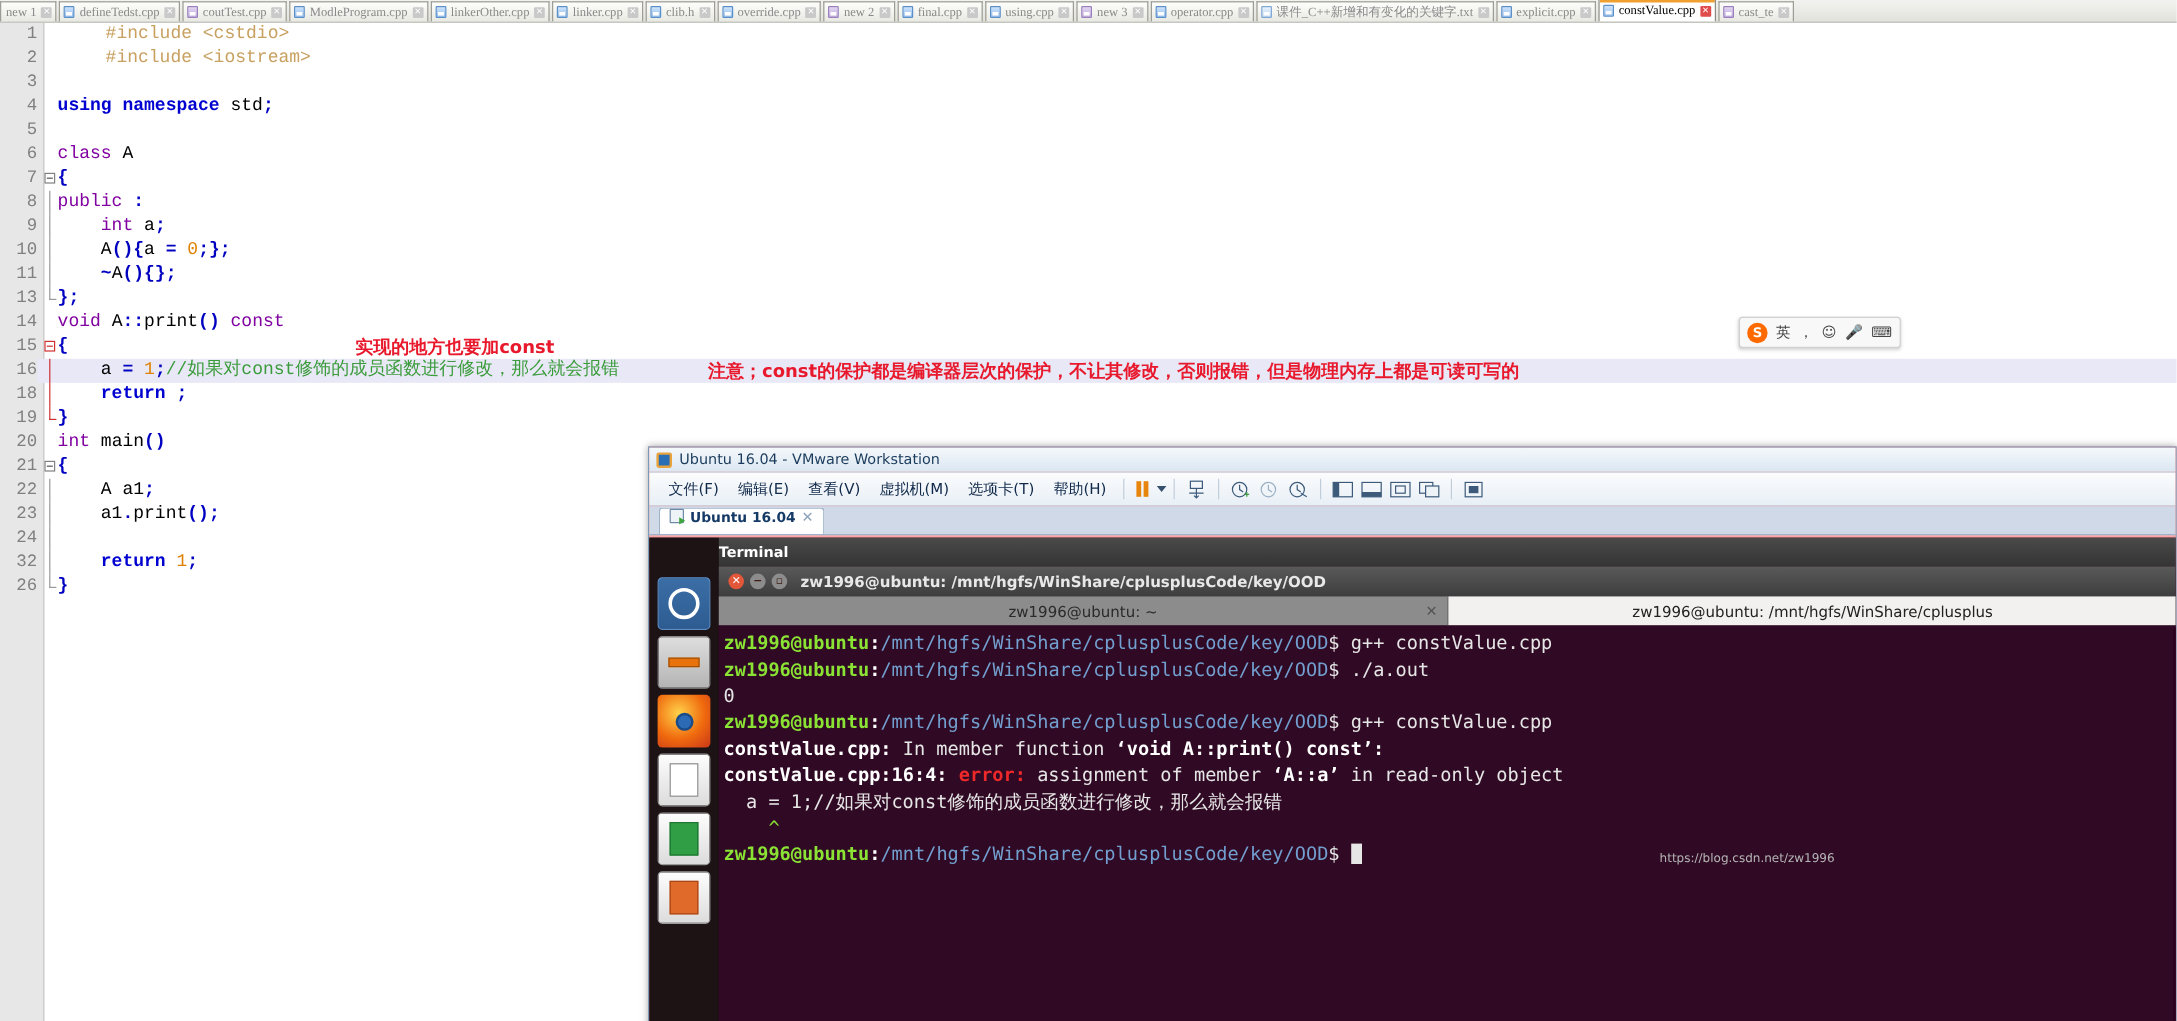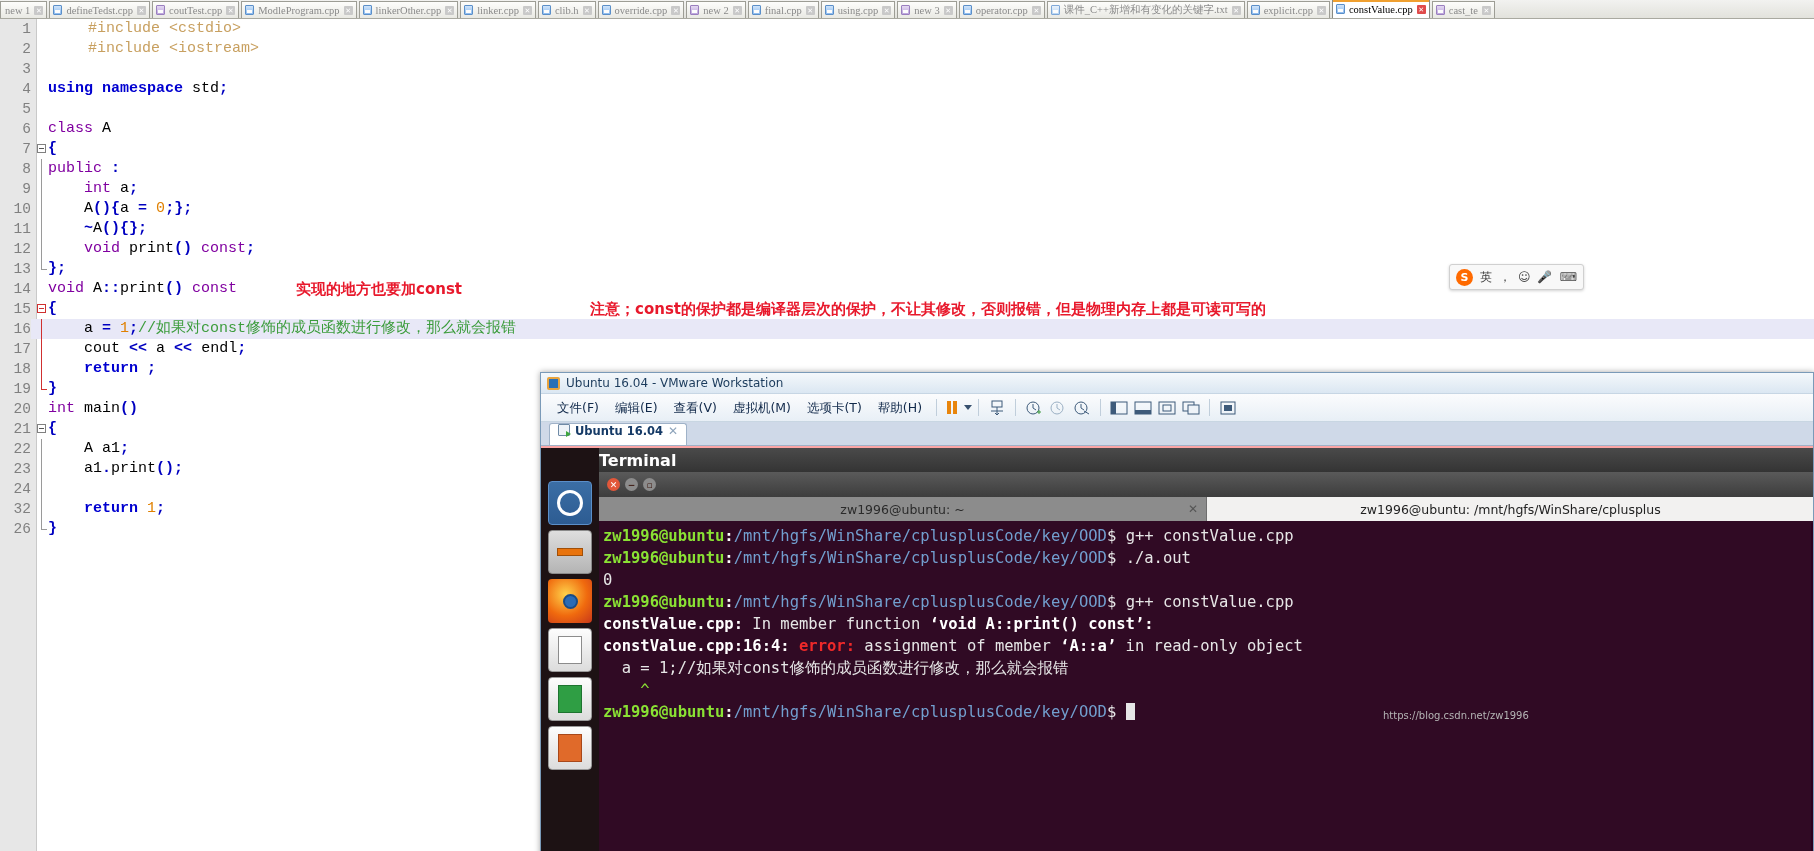--- a/index.html
+++ b/index.html
@@ -190,21 +190,21 @@
   }
 
   
   #guest {
     position:absolute; left:0; top:75px; width:1274px; height:418px;
     background:#2c001e; overflow:hidden;
   }
   #unity-top {
     position:absolute; left:0; top:0; width:1274px; height:24px;
     background:linear-gradient(#4a4a4a,#343434);
-    color:#fff; font-size:16px; font-weight:bold;
+    color:#fff; font-size:12px; font-weight:bold;
     display:flex; align-items:center; padding-left:58px;
     font-family:"DejaVu Sans", sans-serif;
   }
   #launcher {
     position:absolute; left:0; top:0; width:58px; height:418px;
     background:#1d1214;
     padding-top:28px;
   }
   #launcher .lic {
     width:44px; height:44px; margin:5px auto; border-radius:4px;
@@ -375,26 +375,24 @@
       <div class="ln"><span class="num">2</span><span class="code"><span class="k-pre">#include &lt;iostream&gt;</span></span></div>
       <div class="ln"><span class="num">3</span><span class="code"></span></div>
       <div class="ln"><span class="num">4</span><span class="code"><span class="k-kw">using</span> <span class="k-kw">namespace</span> <span class="k-txt">std</span><span class="k-op">;</span></span></div>
       <div class="ln"><span class="num">5</span><span class="code"></span></div>
       <div class="ln"><span class="num">6</span><span class="code"><span class="k-type">class</span> <span class="k-txt">A</span></span></div>
       <div class="ln"><span class="num">7</span><span class="foldbox"></span><span class="code"><span class="k-op">{</span></span></div>
       <div class="ln"><span class="num">8</span><span class="foldline"></span><span class="code"><span class="k-type">public</span> <span class="k-op">:</span></span></div>
       <div class="ln"><span class="num">9</span><span class="foldline"></span><span class="code">    <span class="k-type">int</span> <span class="k-txt">a</span><span class="k-op">;</span></span></div>
       <div class="ln"><span class="num">10</span><span class="foldline"></span><span class="code">    <span class="k-txt">A</span><span class="k-op">(){</span><span class="k-txt">a</span> <span class="k-op">=</span> <span class="k-num">0</span><span class="k-op">;};</span></span></div>
       <div class="ln"><span class="num">11</span><span class="foldline"></span><span class="code">    <span class="k-op">~</span><span class="k-txt">A</span><span class="k-op">(){};</span></span></div>
-      <div class="ln"><span class="num">12</span><span class="foldline"></span><span class="code">    <span class="k-type">void</span> <span class="k-txt">print</span><span class="k-op">()</span> <span class="k-type">const</span><span class="k-op">;</span></span></div>
       <div class="ln"><span class="num">13</span><span class="foldend"></span><span class="code"><span class="k-op">};</span></span></div>
       <div class="ln"><span class="num">14</span><span class="code"><span class="k-type">void</span> <span class="k-txt">A</span><span class="k-op">::</span><span class="k-txt">print</span><span class="k-op">()</span> <span class="k-type">const</span></span></div>
       <div class="ln"><span class="num">15</span><span class="foldbox red"></span><span class="code"><span class="k-op">{</span></span></div>
       <div class="ln hl"><span class="num">16</span><span class="foldline red"></span><span class="code">    <span class="k-txt">a</span> <span class="k-op">=</span> <span class="k-num">1</span><span class="k-op">;</span><span class="k-cmt">//如果对const修饰的成员函数进行修改，那么就会报错</span></span></div>
-      <div class="ln"><span class="num">17</span><span class="foldline red"></span><span class="code">    <span class="k-txt">cout</span> <span class="k-op">&lt;&lt;</span> <span class="k-txt">a</span> <span class="k-op">&lt;&lt;</span> <span class="k-txt">endl</span><span class="k-op">;</span></span></div>
       <div class="ln"><span class="num">18</span><span class="foldline red"></span><span class="code">    <span class="k-kw">return</span> <span class="k-op">;</span></span></div>
       <div class="ln"><span class="num">19</span><span class="foldend red"></span><span class="code"><span class="k-op">}</span></span></div>
       <div class="ln"><span class="num">20</span><span class="code"><span class="k-type">int</span> <span class="k-txt">main</span><span class="k-op">()</span></span></div>
       <div class="ln"><span class="num">21</span><span class="foldbox"></span><span class="code"><span class="k-op">{</span></span></div>
       <div class="ln"><span class="num">22</span><span class="foldline"></span><span class="code">    <span class="k-txt">A</span> <span class="k-txt">a1</span><span class="k-op">;</span></span></div>
       <div class="ln"><span class="num">23</span><span class="foldline"></span><span class="code">    <span class="k-txt">a1</span><span class="k-op">.</span><span class="k-txt">print</span><span class="k-op">();</span></span></div>
       <div class="ln"><span class="num">24</span><span class="foldline"></span><span class="code"></span></div>
       <div class="ln"><span class="num">32</span><span class="foldline"></span><span class="code">    <span class="k-kw">return</span> <span class="k-num">1</span><span class="k-op">;</span></span></div>
       <div class="ln"><span class="num">26</span><span class="foldend"></span><span class="code"><span class="k-op">}</span></span></div>
     </div>
@@ -527,20 +525,21 @@
       <div class="lic ic-pres">
           <span class="sym"></span>
         </div>
     </div>
 
     <div id="term">
       <div id="term-title">
         <span class="wbtn close">✕</span>
         <span class="wbtn min">−</span>
         <span class="wbtn max">▫</span>
+        <span style="margin-left:6px">zw1996@ubuntu: /mnt/hgfs/WinShare/cplusplusCode/key/OOD</span>
       </div>
       <div id="term-tabs">
           <div class="ttab">
             <span>zw1996@ubuntu: ~</span>
             <span class="tx">✕</span>
           </div>
           <div class="ttab active">
             <span>zw1996@ubuntu: /mnt/hgfs/WinShare/cplusplus</span>
           </div>
         </div>

